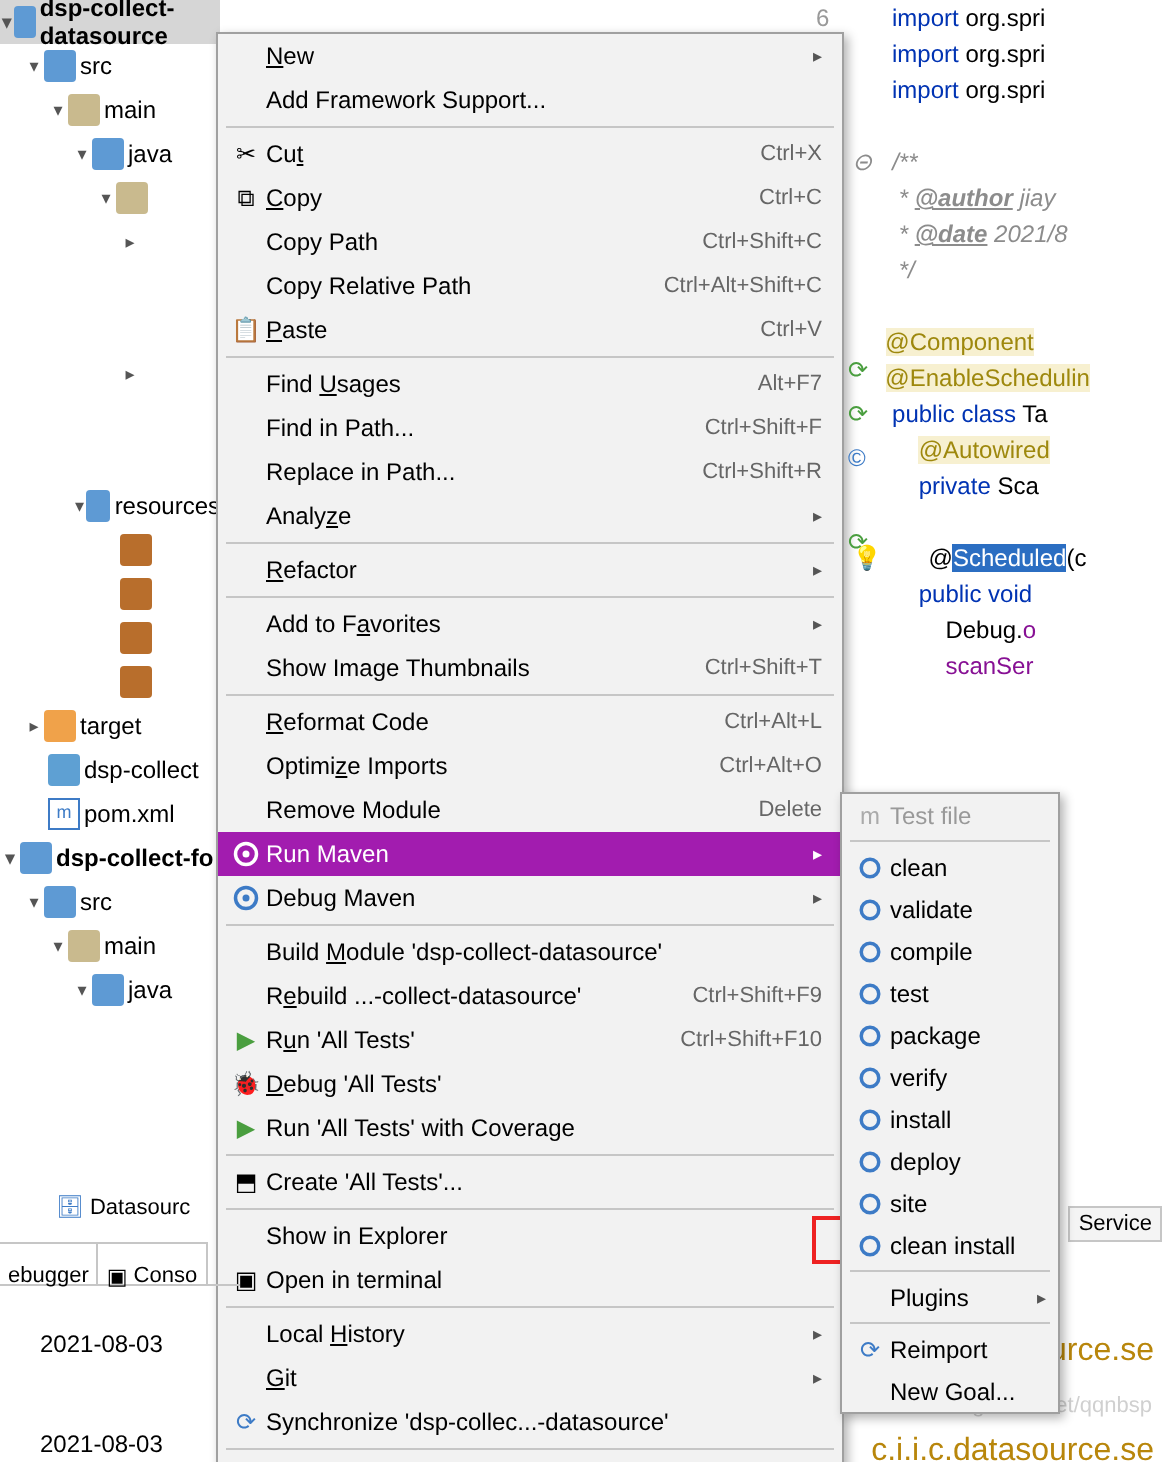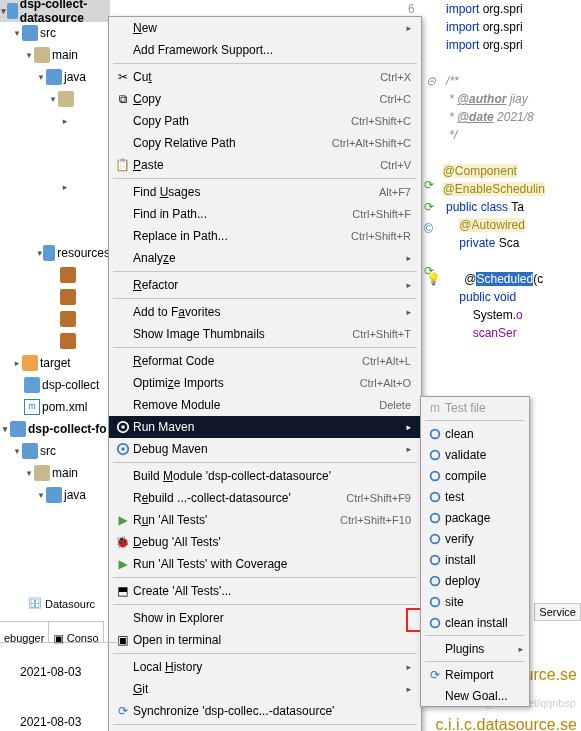--- a/index.html
+++ b/index.html
@@ -12,21 +12,21 @@
 .dir { background: #c9ba8e; border-radius: 2px; }
 .dir-blue { background: #5e9ad4; border-radius: 2px; }
 .dir-orange { background: #f0a24a; border-radius: 2px; }
 .file-xml { background: #b86e2c; border-radius: 2px; }
 .file-m { border: 1px solid #3d7bc6; color: #3d7bc6; font-size: 9px; text-align: center; line-height: 13px; }
 .gear { display: inline-block; width: 14px; height: 14px; }
 .gear svg { width: 14px; height: 14px; }
 .cm { position: absolute; left: 108px; top: 16px; width: 314px; background: #f2f2f2; border: 1px solid #a0a0a0; box-shadow: 2px 2px 5px rgba(0,0,0,.3); }
 .cm .sep { height: 1px; background: #c6c6c6; margin: 2px 4px; }
 .cm .item { display: flex; align-items: center; height: 22px; padding: 0 10px 0 4px; cursor: default; }
-.cm .item.sel { background: #0f172a; color: #fff; justify-content: center; }
+.cm .item.sel { background: #a21caf; color: #fff; justify-content: center; }
 .cm .icol { width: 20px; display: flex; justify-content: center; }
 .cm .label { flex: 1; }
 .cm .label u { text-decoration: underline; }
 .cm .sc { color: #666; font-size: 11px; }
 .cm .arrow { width: 10px; text-align: right; color: #555; font-size: 9px; }
 .cm .item.sel .sc, .cm .item.sel .arrow { color: #fff; }
 .sub { position: absolute; left: 420px; top: 396px; width: 110px; background: #f2f2f2; border: 1px solid #a0a0a0; box-shadow: 2px 2px 5px rgba(0,0,0,.3); z-index: 10; }
 .sub .item { display: flex; align-items: center; height: 21px; padding: 0 6px 0 4px; cursor: default; }
 .sub .icol { width: 20px; display: flex; justify-content: center; }
 .sub .label { flex: 1; }
@@ -432,21 +432,21 @@
   <div class="ln"><span class="doc">      <span> */</span></span></div>
   <div class="ln"> </div>
   <div class="ln">     <span class="ann">@Component</span></div>
   <div class="ln">     <span class="ann">@EnableSchedulin</span></div>
   <div class="ln">      <span class="kw">public</span> <span class="kw">class</span><span> Ta</span></div>
   <div class="ln">          <span class="ann">@Autowired</span></div>
   <div class="ln">          <span class="kw">private</span><span> Sca</span></div>
   <div class="ln"> </div>
   <div class="ln"><span style="color:#e8b416">💡</span>       @<span class="hl">Scheduled</span><span>(c</span></div>
   <div class="ln">          <span class="kw">public</span> <span class="kw">void</span></div>
-  <div class="ln">              <span>System.</span><span class="ident">o</span></div>
+  <div class="ln">              <span>Debug.</span><span class="ident">o</span></div>
   <div class="ln">              <span class="ident">scanSer</span></div>
 </div>
 
 <div class="tabs">
   <div class="tab">
       <span>ebugger</span>
     </div>
   <div class="tab">
       <span>▣</span>
       <span>Conso</span>

